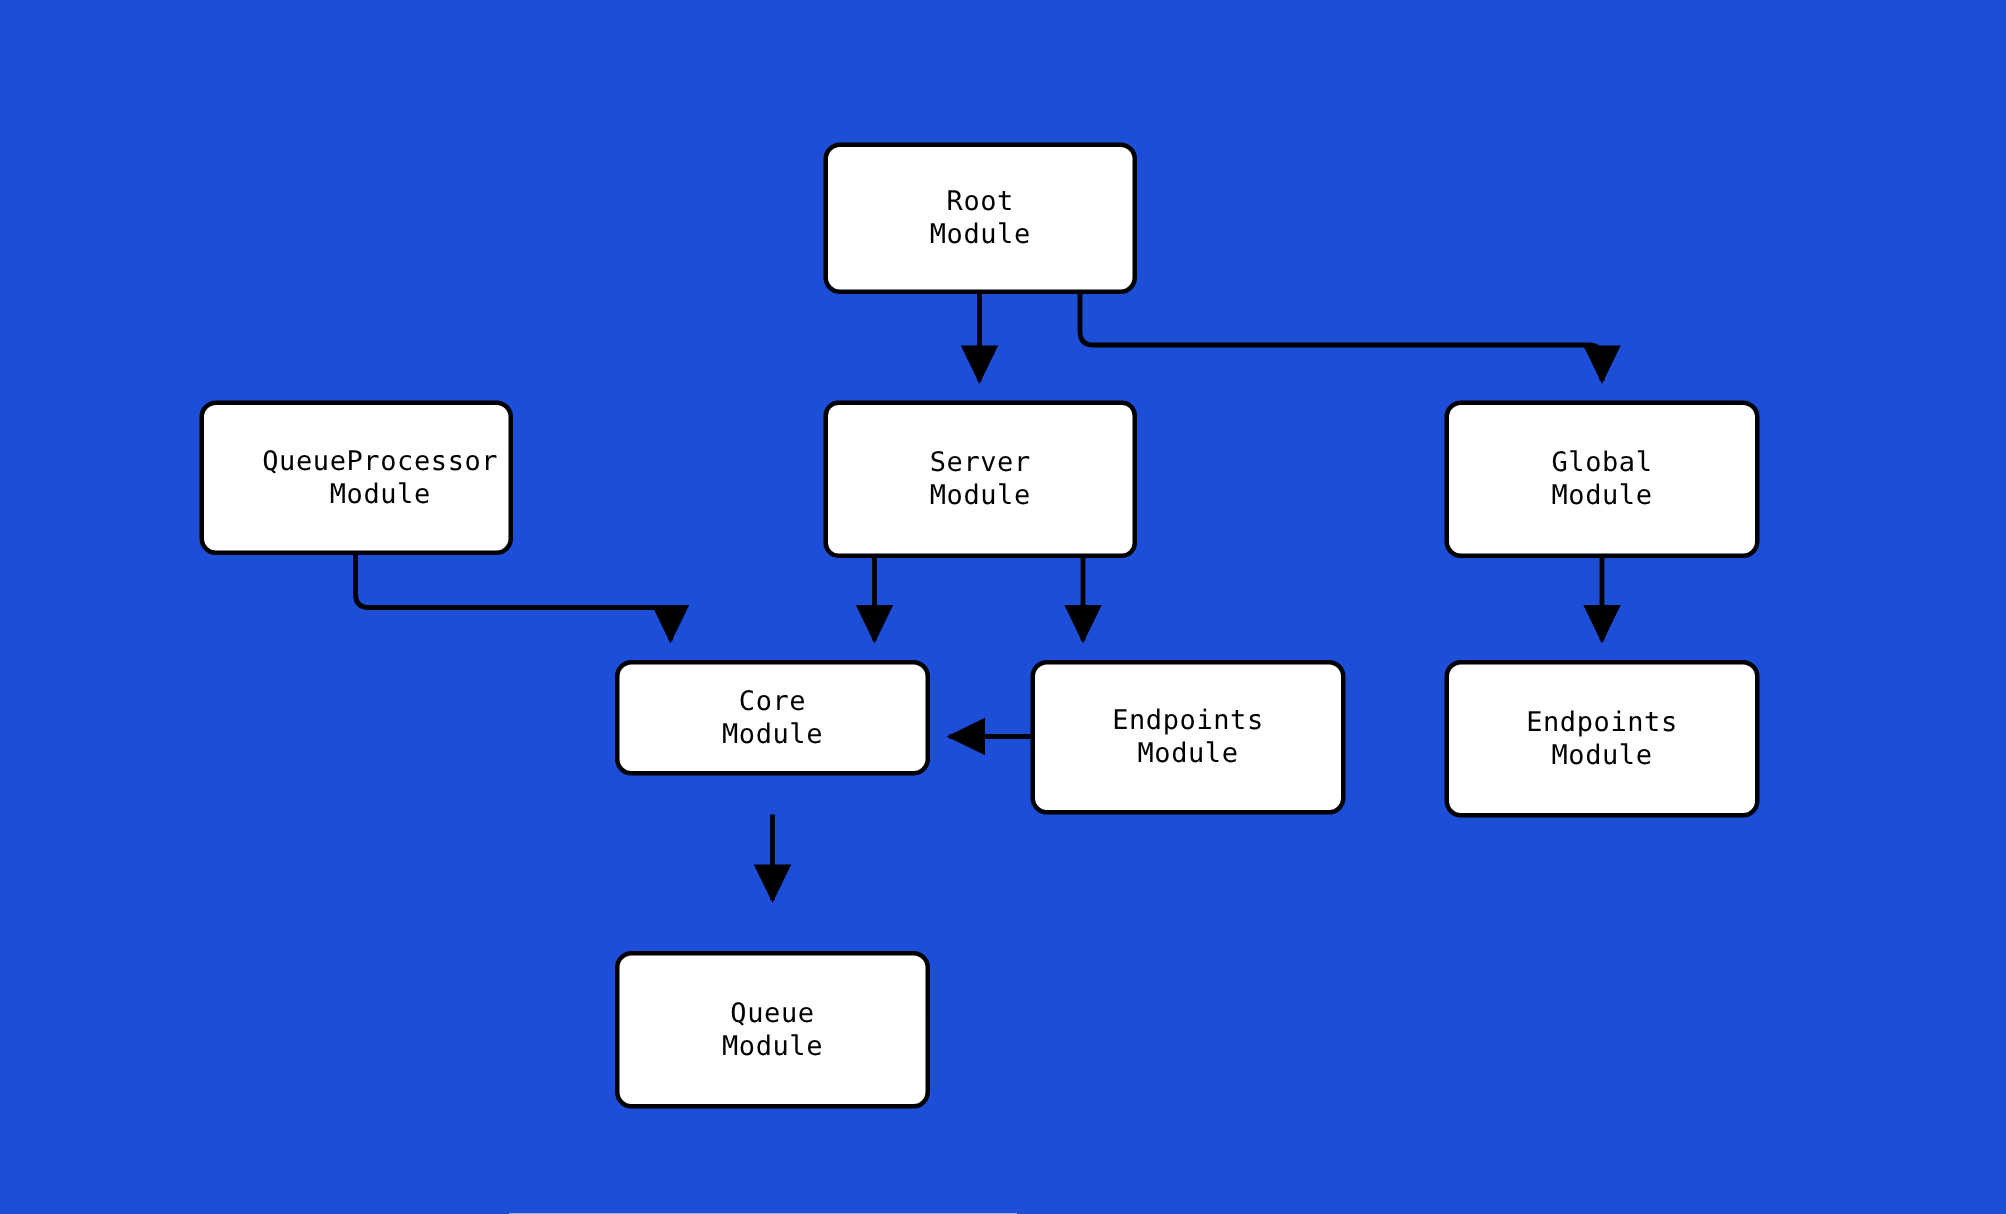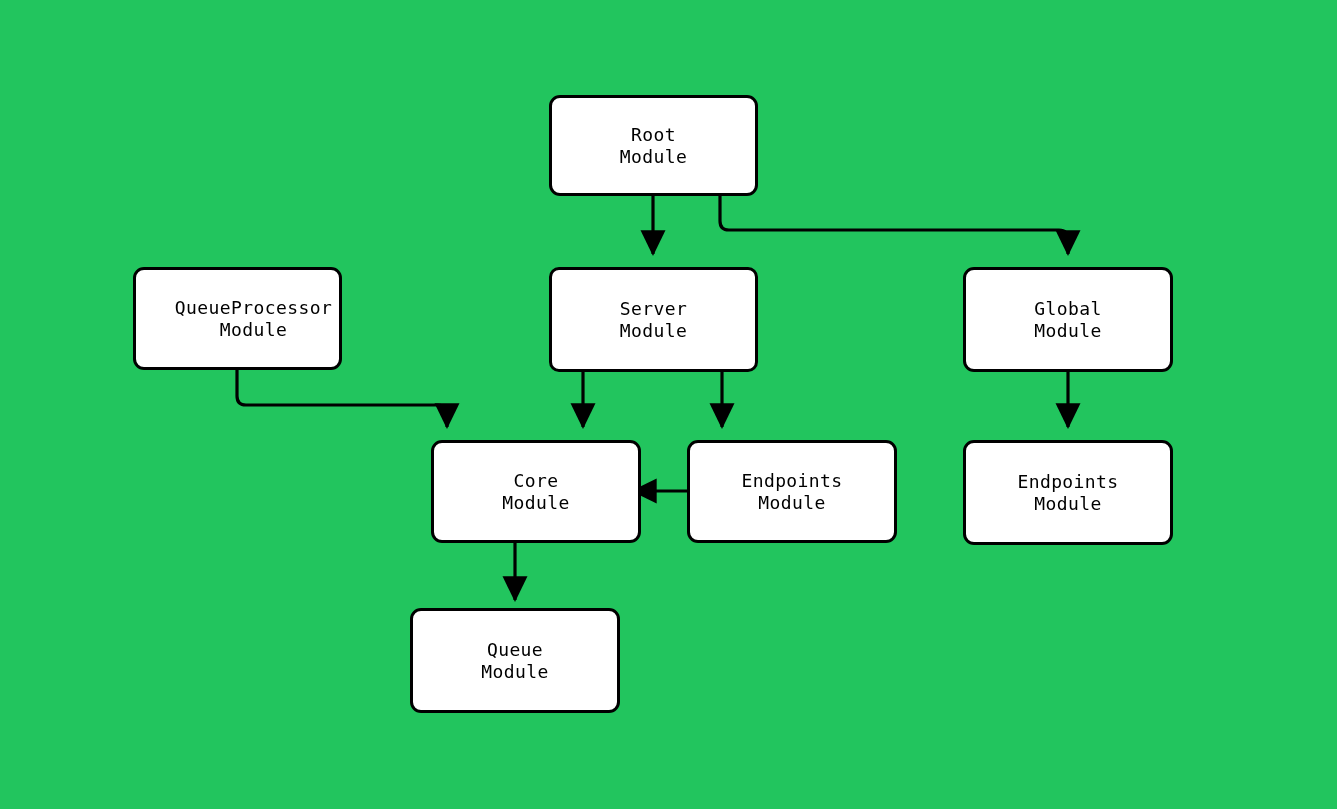--- a/index.html
+++ b/index.html
@@ -4,21 +4,21 @@
 <style>
   html, body {
     margin: 0;
     padding: 0;
     background: #ffffff;
   }
   #canvas {
     position: relative;
     width: 1337px;
     height: 809px;
-    background: #22c55e;
+    background: #1d4ed8;
     overflow: hidden;
     font-family: "DejaVu Sans Mono", "Liberation Mono", monospace;
   }
   #edges {
     position: absolute;
     left: 0;
     top: 0;
     width: 1337px;
     height: 809px;
     pointer-events: none;
@@ -88,33 +88,33 @@
   <div class="node" id="node-server" style="left: 549px; top: 267px; width: 209px; height: 105px; border-radius: 10px;">
     <span class="line1">Server</span>
     <span class="line2">Module</span>
   </div>
 
   <div class="node" id="node-global" style="left: 963px; top: 267px; width: 210px; height: 105px;">
     <span class="line1">Global</span>
     <span class="line2">Module</span>
   </div>
 
-  <div class="node" id="node-core" style="left: 431px; top: 440px; width: 210px; height: 103px; text-align: right;">
+  <div class="node" id="node-core" style="left: 410px; top: 440px; width: 210px; height: 77px; text-align: right;">
     <span class="line1">Core</span>
     <span class="line2">Module</span>
   </div>
 
   <div class="node" id="node-endpoints" style="left: 687px; top: 440px; width: 210px; height: 103px;">
     <span class="line1">Endpoints</span>
     <span class="line2">Module</span>
   </div>
 
   <div class="node" id="node-repository" style="left: 963px; top: 440px; width: 210px; height: 105px;">
     <span class="line1">Endpoints</span>
     <span class="line2">Module</span>
   </div>
 
-  <div class="node" id="node-queue" style="left: 410px; top: 608px; width: 210px; height: 105px;">
+  <div class="node" id="node-queue" style="left: 410px; top: 634px; width: 210px; height: 105px;">
     <span class="line1">Queue</span>
     <span class="line2">Module</span>
   </div>
 
 </div>
 
 </body></html>

